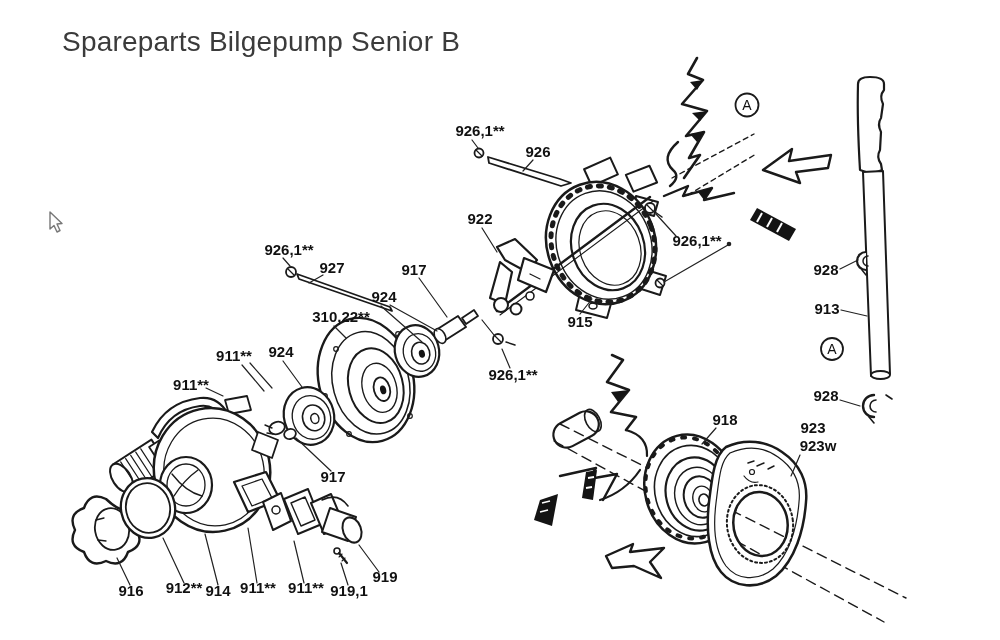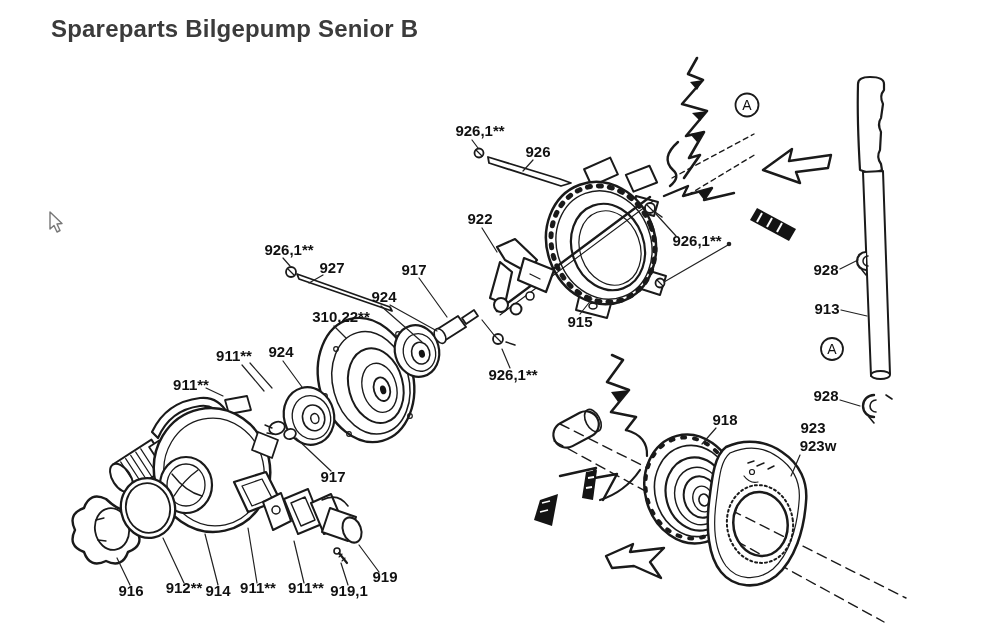--- a/index.html
+++ b/index.html
@@ -1,17 +1,17 @@
 <!DOCTYPE html>
 <html><head>
 <meta charset="utf-8">
 <style>
   html,body{margin:0;padding:0;width:1000px;height:640px;background:#ffffff;overflow:hidden;}
   .title{position:absolute;left:48px;top:12px;font-family:"Liberation Sans",sans-serif;
-         font-size:24px;font-weight:700;color:#3b3b3b;letter-spacing:.2px;margin:3px;}
+         font-size:28px;font-weight:400;color:#3b3b3b;letter-spacing:.2px;margin:14px;}
   svg{position:absolute;left:0;top:0;}
   .s{stroke:#1a1a1a;fill:none;stroke-linecap:round;stroke-linejoin:round;}
   .w{stroke:#1a1a1a;fill:#ffffff;stroke-linecap:round;stroke-linejoin:round;}
   .k{fill:#141414;stroke:none;}
   .ld{stroke:#222222;stroke-width:1.2;fill:none;stroke-linecap:round;}
   .lbl{font-family:"Liberation Sans",sans-serif;font-weight:700;font-size:15px;fill:#111111;}
   .mark{font-family:"Liberation Sans",sans-serif;font-weight:400;font-size:14px;fill:#111111;}
 </style>
 </head>
 <body>

